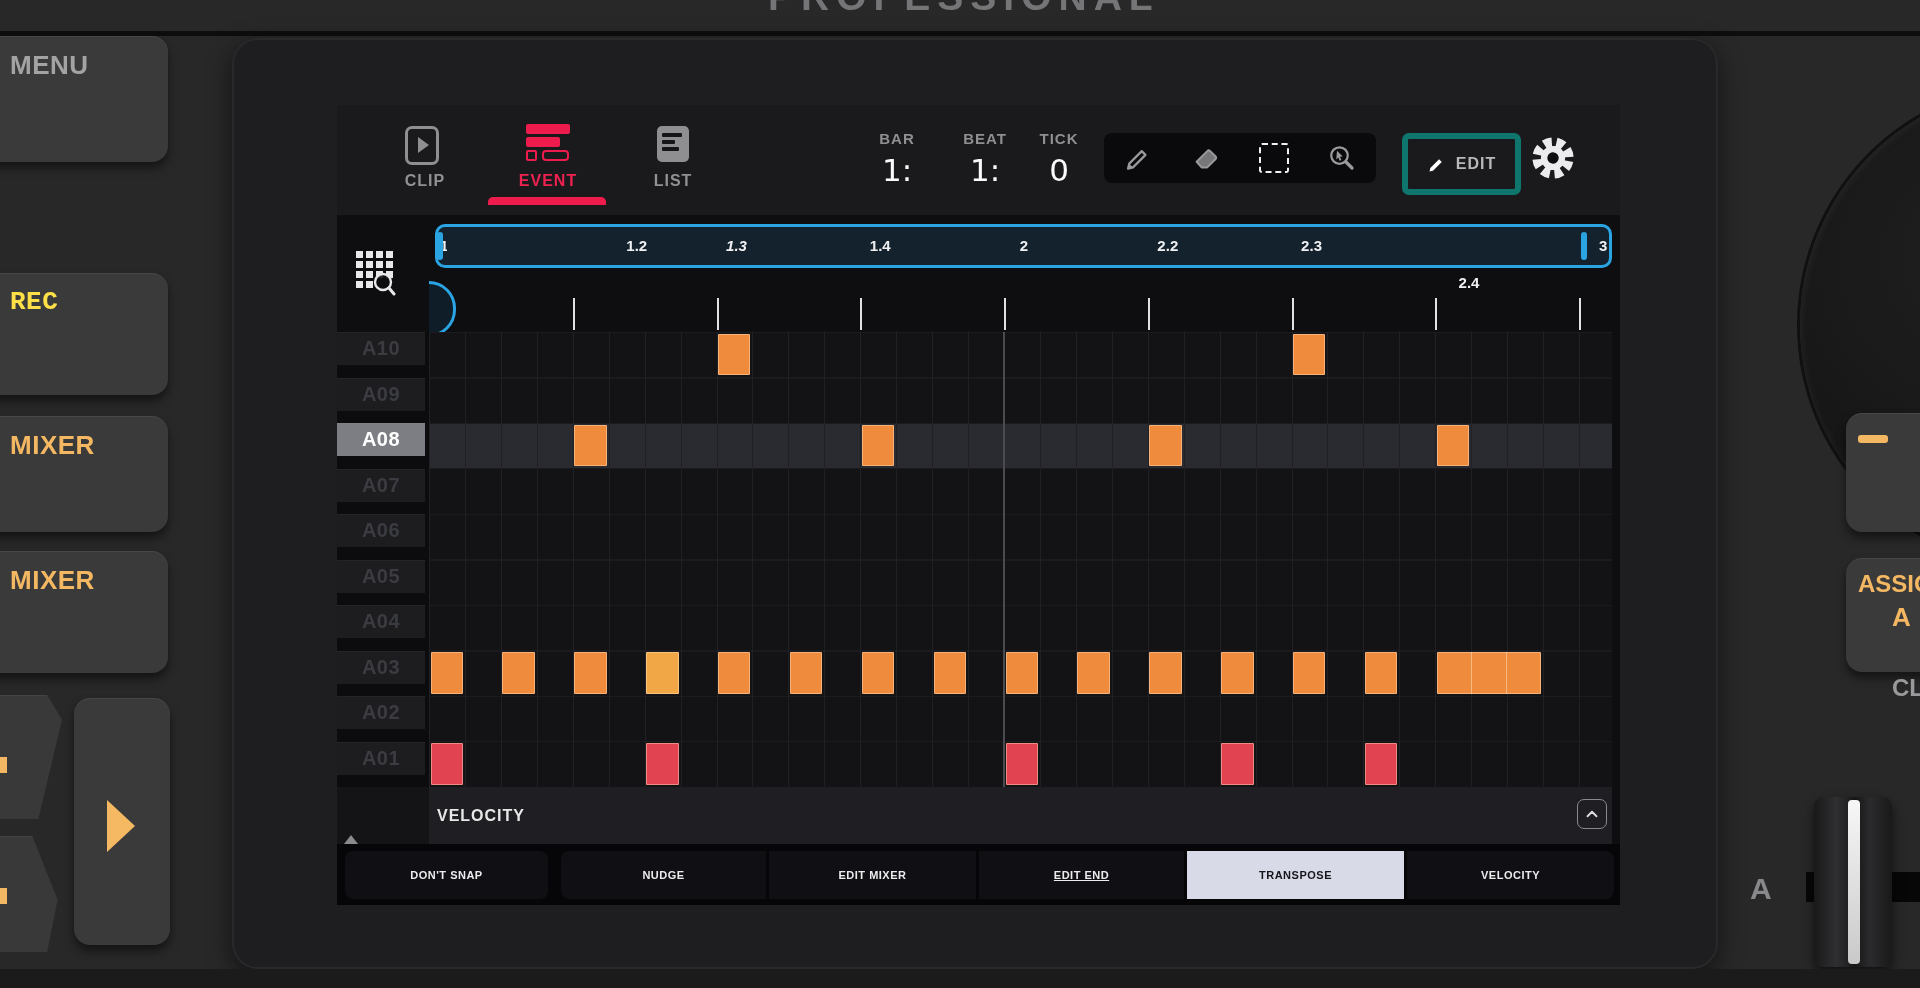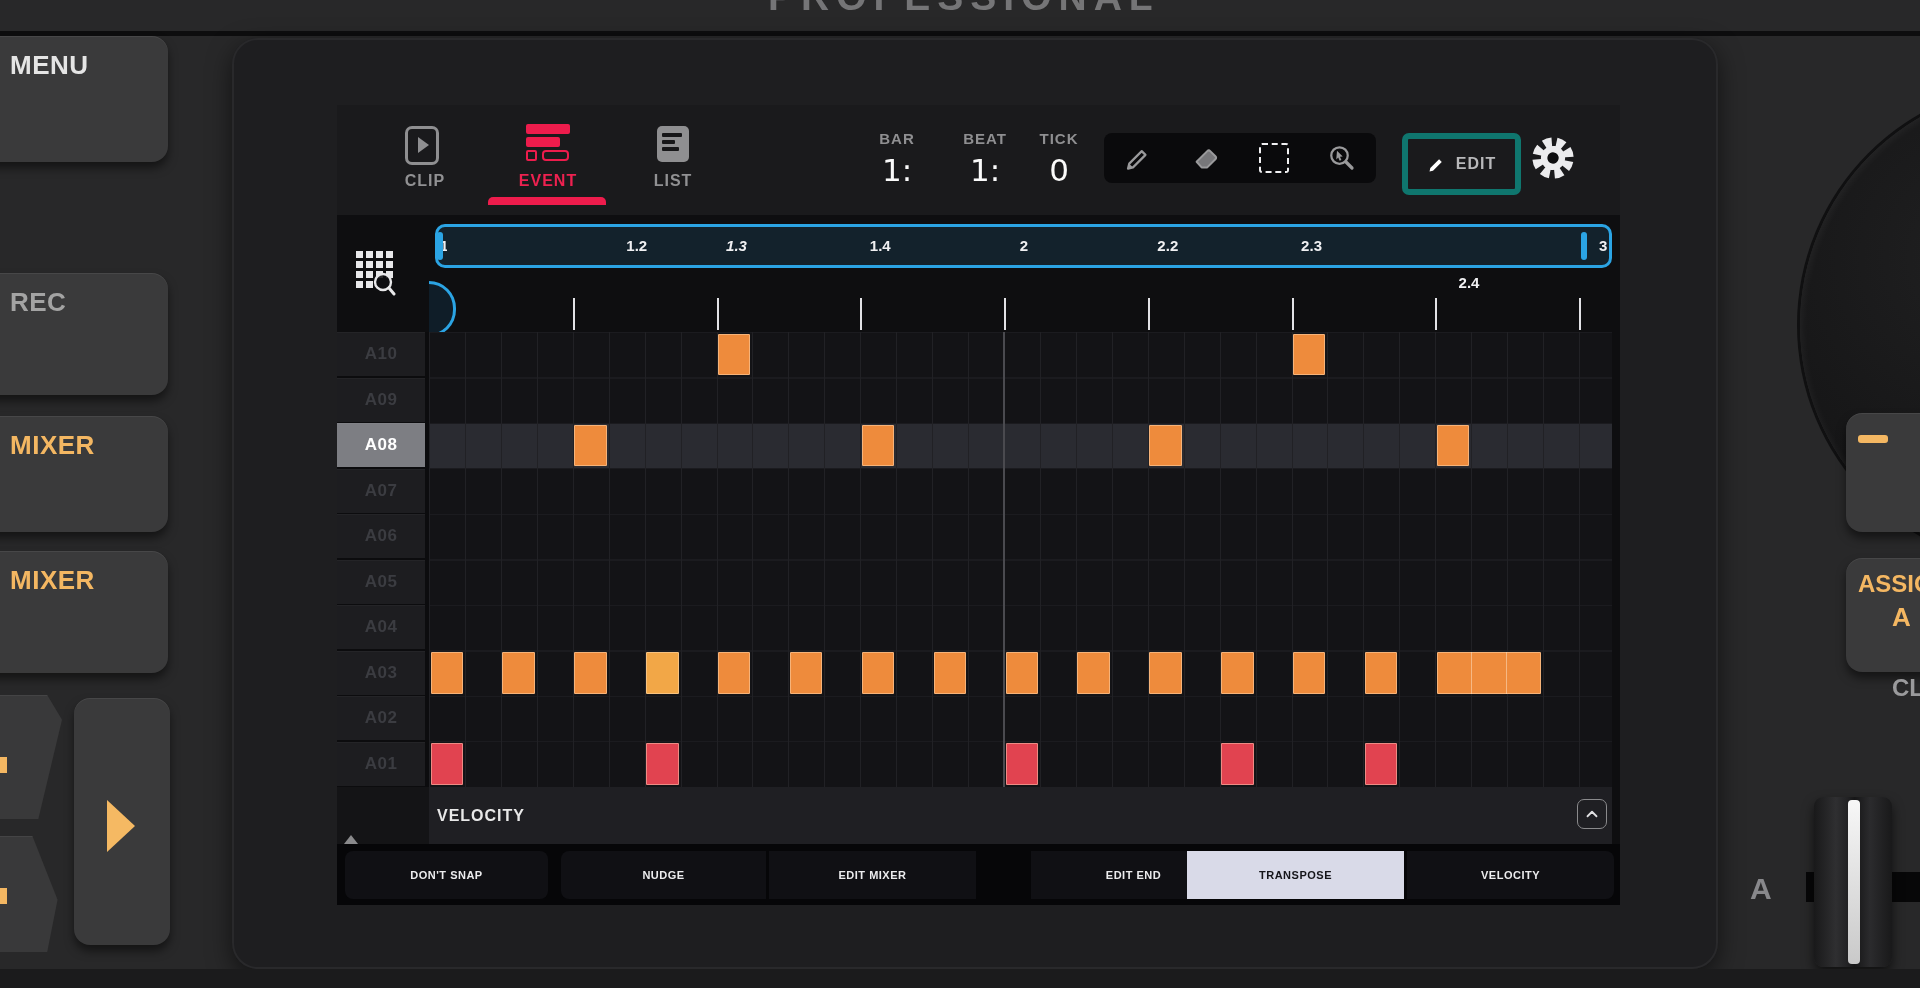--- a/index.html
+++ b/index.html
@@ -69,22 +69,22 @@
   .ruler-handle{position:absolute;top:232px;width:6px;height:28px;border-radius:3px;background:#2ba4e4;z-index:4;}
   .beat-label{position:absolute;top:224px;height:44px;line-height:44px;font-size:15px;font-weight:bold;color:#f0f0f2;transform:translateX(-50%);z-index:3;}
   .edge-label{position:absolute;top:224px;height:44px;line-height:44px;font-size:15px;font-weight:bold;color:#f0f0f2;overflow:hidden;z-index:2;}
   .tickmark{position:absolute;top:298px;width:2px;height:32px;background:#e2e2e6;}
   #playhead{left:429px;top:281px;width:24px;height:50px;background:#0f1d28;border:3px solid #2ba4e4;border-left:none;border-radius:0 27px 27px 0;}
   #gridzoom-icon{left:356px;top:251px;width:40px;height:46px;}
   #gridzoom-icon .cells{position:absolute;left:0;top:0;display:grid;grid-template-columns:repeat(4,7px);grid-auto-rows:7px;gap:3px;}
   #gridzoom-icon .cells i{background:#e8e8ea;}
   
   #labelcol{left:337px;top:332px;width:92px;height:455px;background:#0c0c0e;}
-  .trackcell{position:absolute;left:337px;width:88px;height:44px;background:#1d1d20;box-shadow:inset 0 1px 0 rgba(255,255,255,.035);
-    display:flex;align-items:center;justify-content:center;font-size:17px;font-weight:bold;color:#3b3c41;letter-spacing:.5px;}
+  .trackcell{position:absolute;left:337px;width:88px;height:33px;background:#1d1d20;box-shadow:inset 0 1px 0 rgba(255,255,255,.035);
+    display:flex;align-items:center;justify-content:center;font-size:20px;font-weight:bold;color:#3b3c41;letter-spacing:.5px;}
   .trackcell.sel{background:#7d7e83;color:#ffffff;}
   #gridbg{left:429px;top:332px;width:1183px;height:455px;background:#131316;}
   #gridband{left:429px;top:423px;width:1183px;height:45px;background:#2a2b31;}
   #gridlines{left:429px;top:332px;width:1183px;height:455px;pointer-events:none;
     background-image:repeating-linear-gradient(90deg,#212125 0 1px,transparent 1px 35.94px),
                      repeating-linear-gradient(180deg,#1b1b1f 0 1px,transparent 1px 45.5px);}
   #barline{left:1003px;top:332px;width:2px;height:455px;background:#4a4a4f;}
   .note{position:absolute;border-radius:1px;box-sizing:border-box;}
   
   #velstrip{left:429px;top:787px;width:1183px;height:57px;background:#1f1f23;}
@@ -102,24 +102,24 @@
 
 <div id="stage">
 
   <div class="abs" id="wordmark">PROFESSIONAL</div>
   <div class="abs" id="topseam"></div>
   <div class="abs" id="knob"></div>
   <div class="abs" id="bezel"></div>
 
   <div id="hw-left-buttons">
       <div class="abs hwbtn" style="left: -36px; top: 36px; width: 204px; height: 126px;">
-        <div class="hwlabel" style="color: #e5e5e5;">MENU</div>
+        <div class="hwlabel" style="color: #a3a3a3;">MENU</div>
       </div>
       <div class="abs hwbtn" style="left: -36px; top: 273px; width: 204px; height: 122px;">
-        <div class="hwlabel" style="color: #a3a3a3;">REC</div>
+        <div class="hwlabel" style="color: #fde047; font-family: Liberation Mono, monospace;">REC</div>
       </div>
       <div class="abs hwbtn" style="left: -36px; top: 416px; width: 204px; height: 116px;">
         <div class="hwlabel" style="color: rgb(244, 183, 98);">MIXER</div>
       </div>
       <div class="abs hwbtn" style="left: -36px; top: 551px; width: 204px; height: 122px;">
         <div class="hwlabel" style="color: rgb(244, 183, 98);">MIXER</div>
       </div>
     </div>
 
   <div class="abs cutbtn" id="cutbtn-upper"></div>
@@ -311,19 +311,19 @@
     <svg width="18" height="18" viewBox="0 0 24 24">
       <polyline points="6,15 12,9 18,15" fill="none" stroke="#e0e0e2" stroke-width="2.4" stroke-linecap="round" stroke-linejoin="round"></polyline>
     </svg>
   </div>
   <div class="abs" id="fkeybar"></div>
   <div class="abs" id="fkey-arrow"></div>
   <div id="fkeys">
       <div class="fkey" style="left: 345px; width: 203px; border-radius: 8px;">DON'T SNAP</div>
       <div class="fkey" style="left: 561px; width: 205px; border-radius: 8px 0px 0px 8px;">NUDGE</div>
       <div class="fkey" style="left: 769px; width: 207px; border-radius: 0px;">EDIT MIXER</div>
-      <div class="fkey" style="left: 1031px; width: 205px; border-radius: 0px;">EDIT END</div>
+      <div class="fkey" style="left: 979px; width: 205px; border-radius: 0px; text-decoration: underline;">EDIT END</div>
       <div class="fkey active" style="left: 1187px; width: 217px; border-radius: 0px;">TRANSPOSE</div>
       <div class="fkey" style="left: 1407px; width: 207px; border-radius: 0px 8px 8px 0px;">VELOCITY</div>
     </div>
 
   <div class="abs" id="bottomshade"></div>
 </div>
 
 </body></html>

